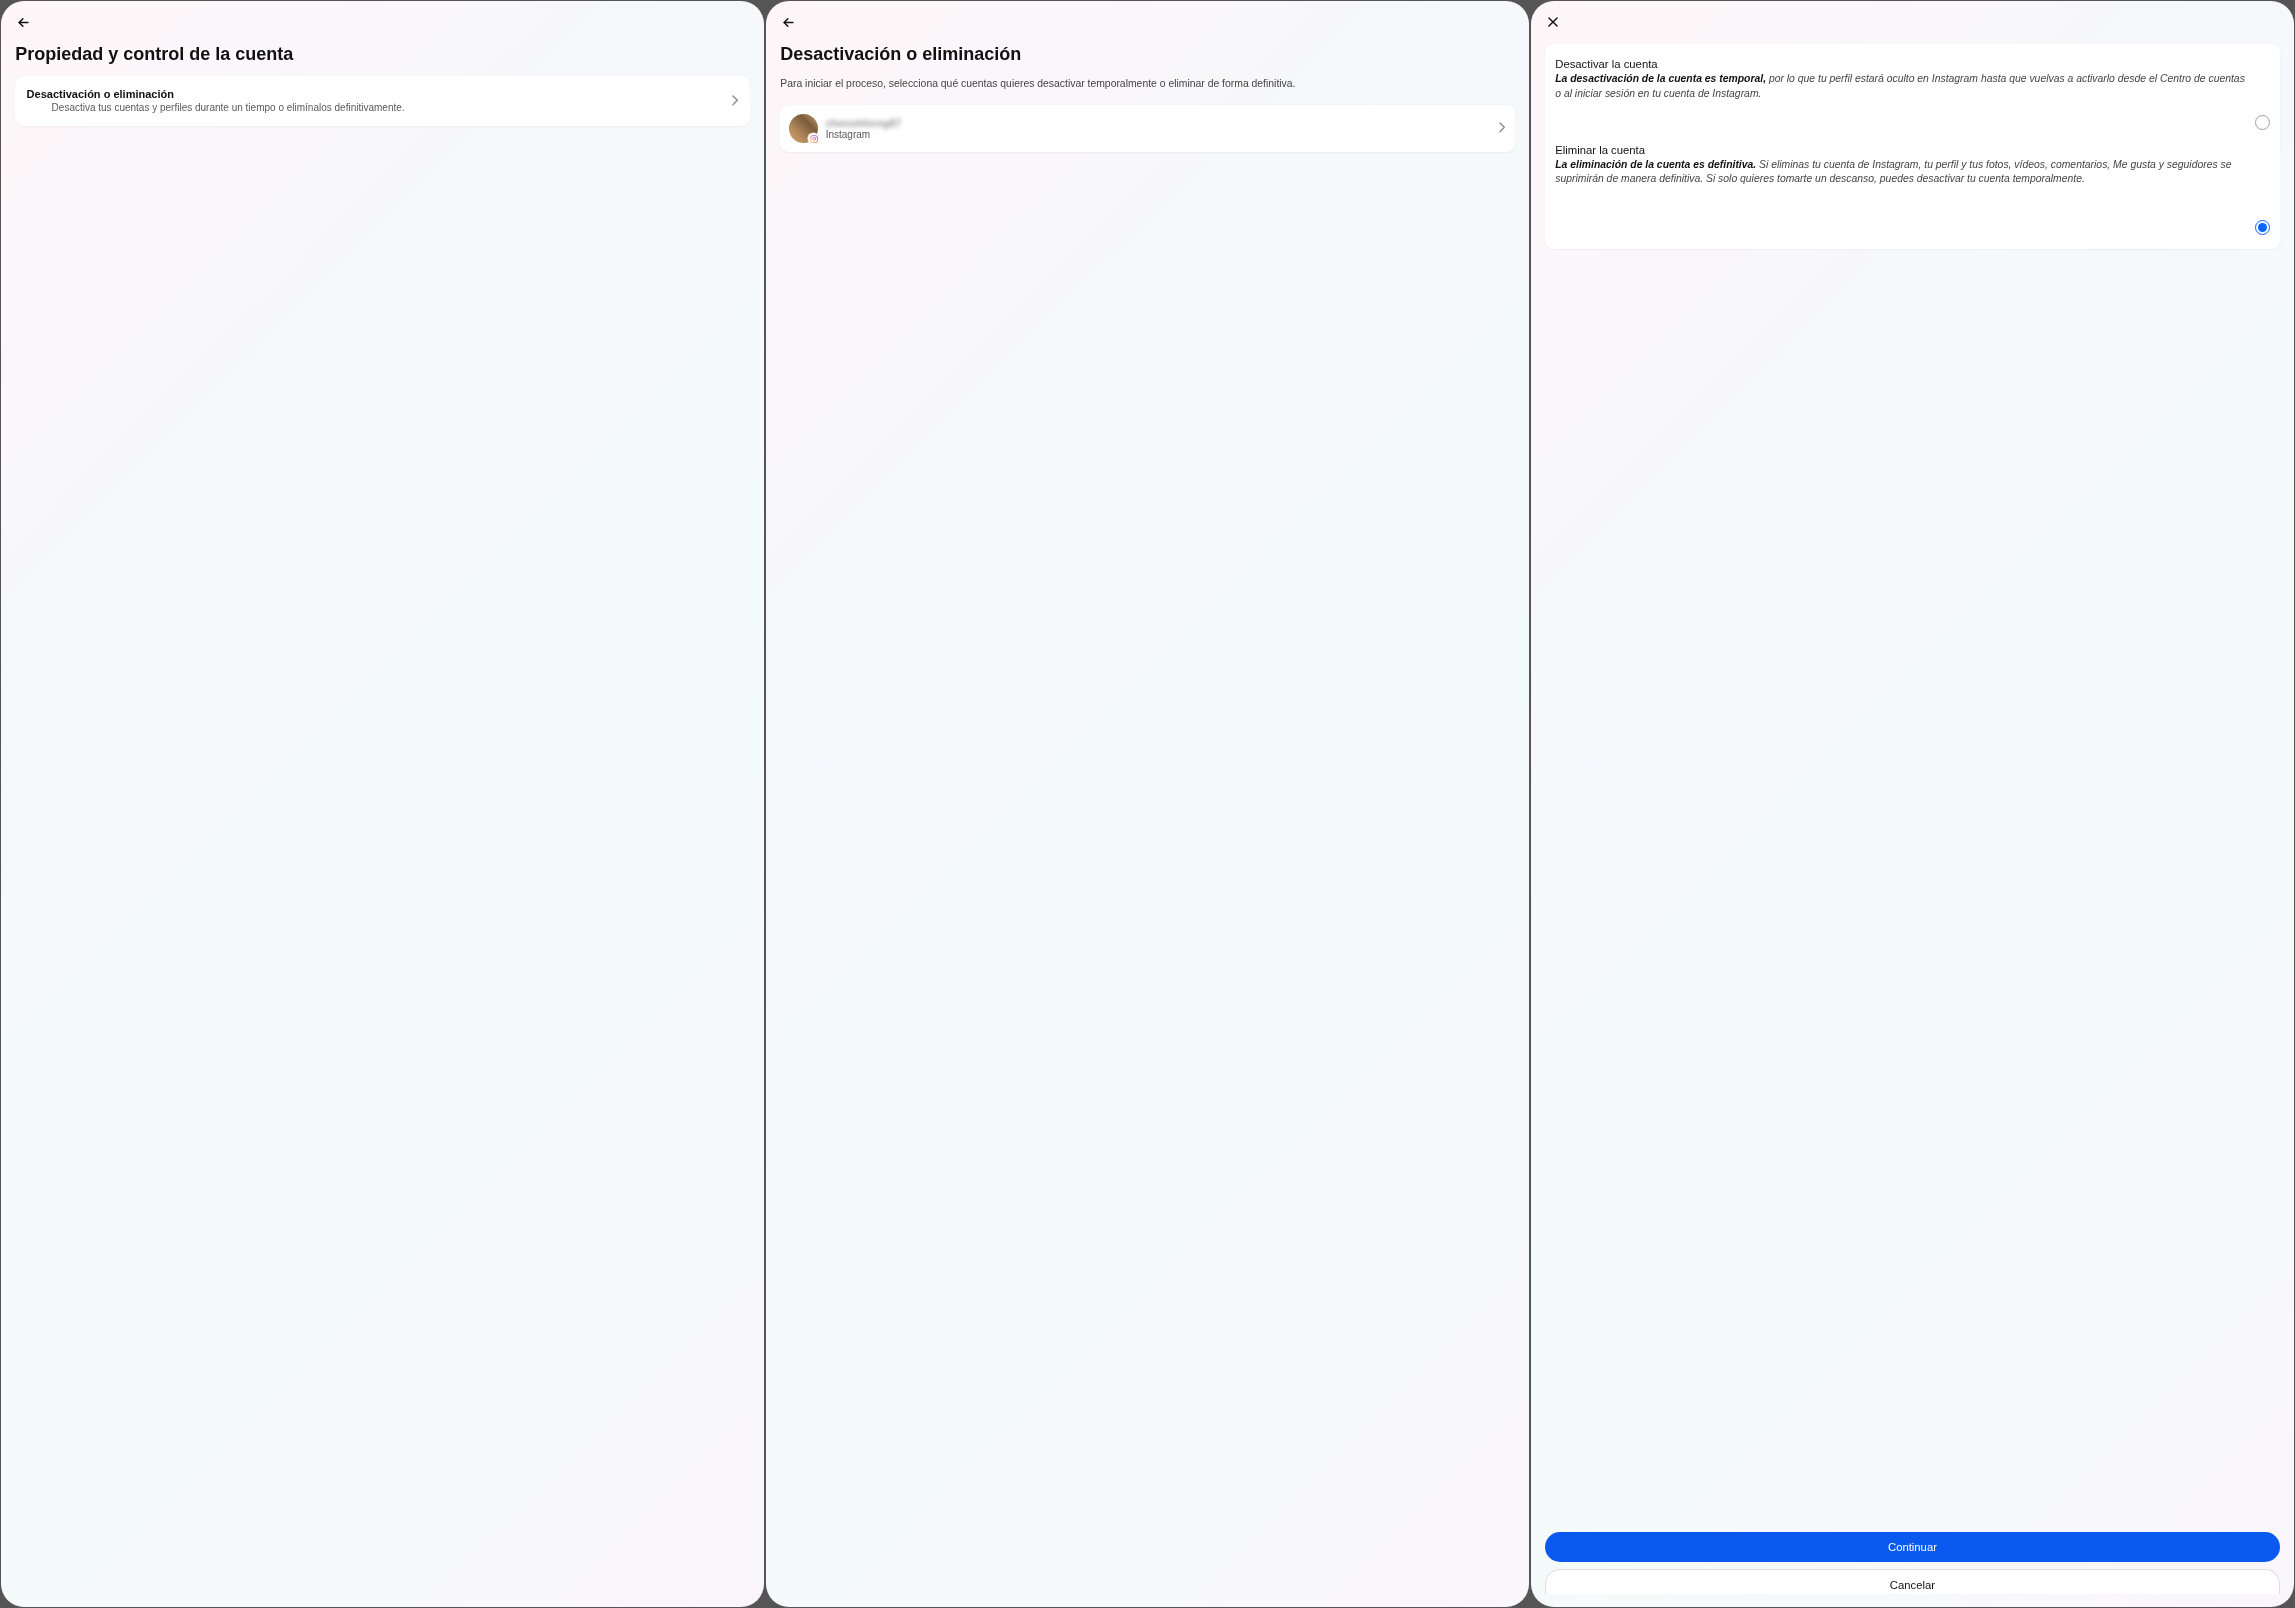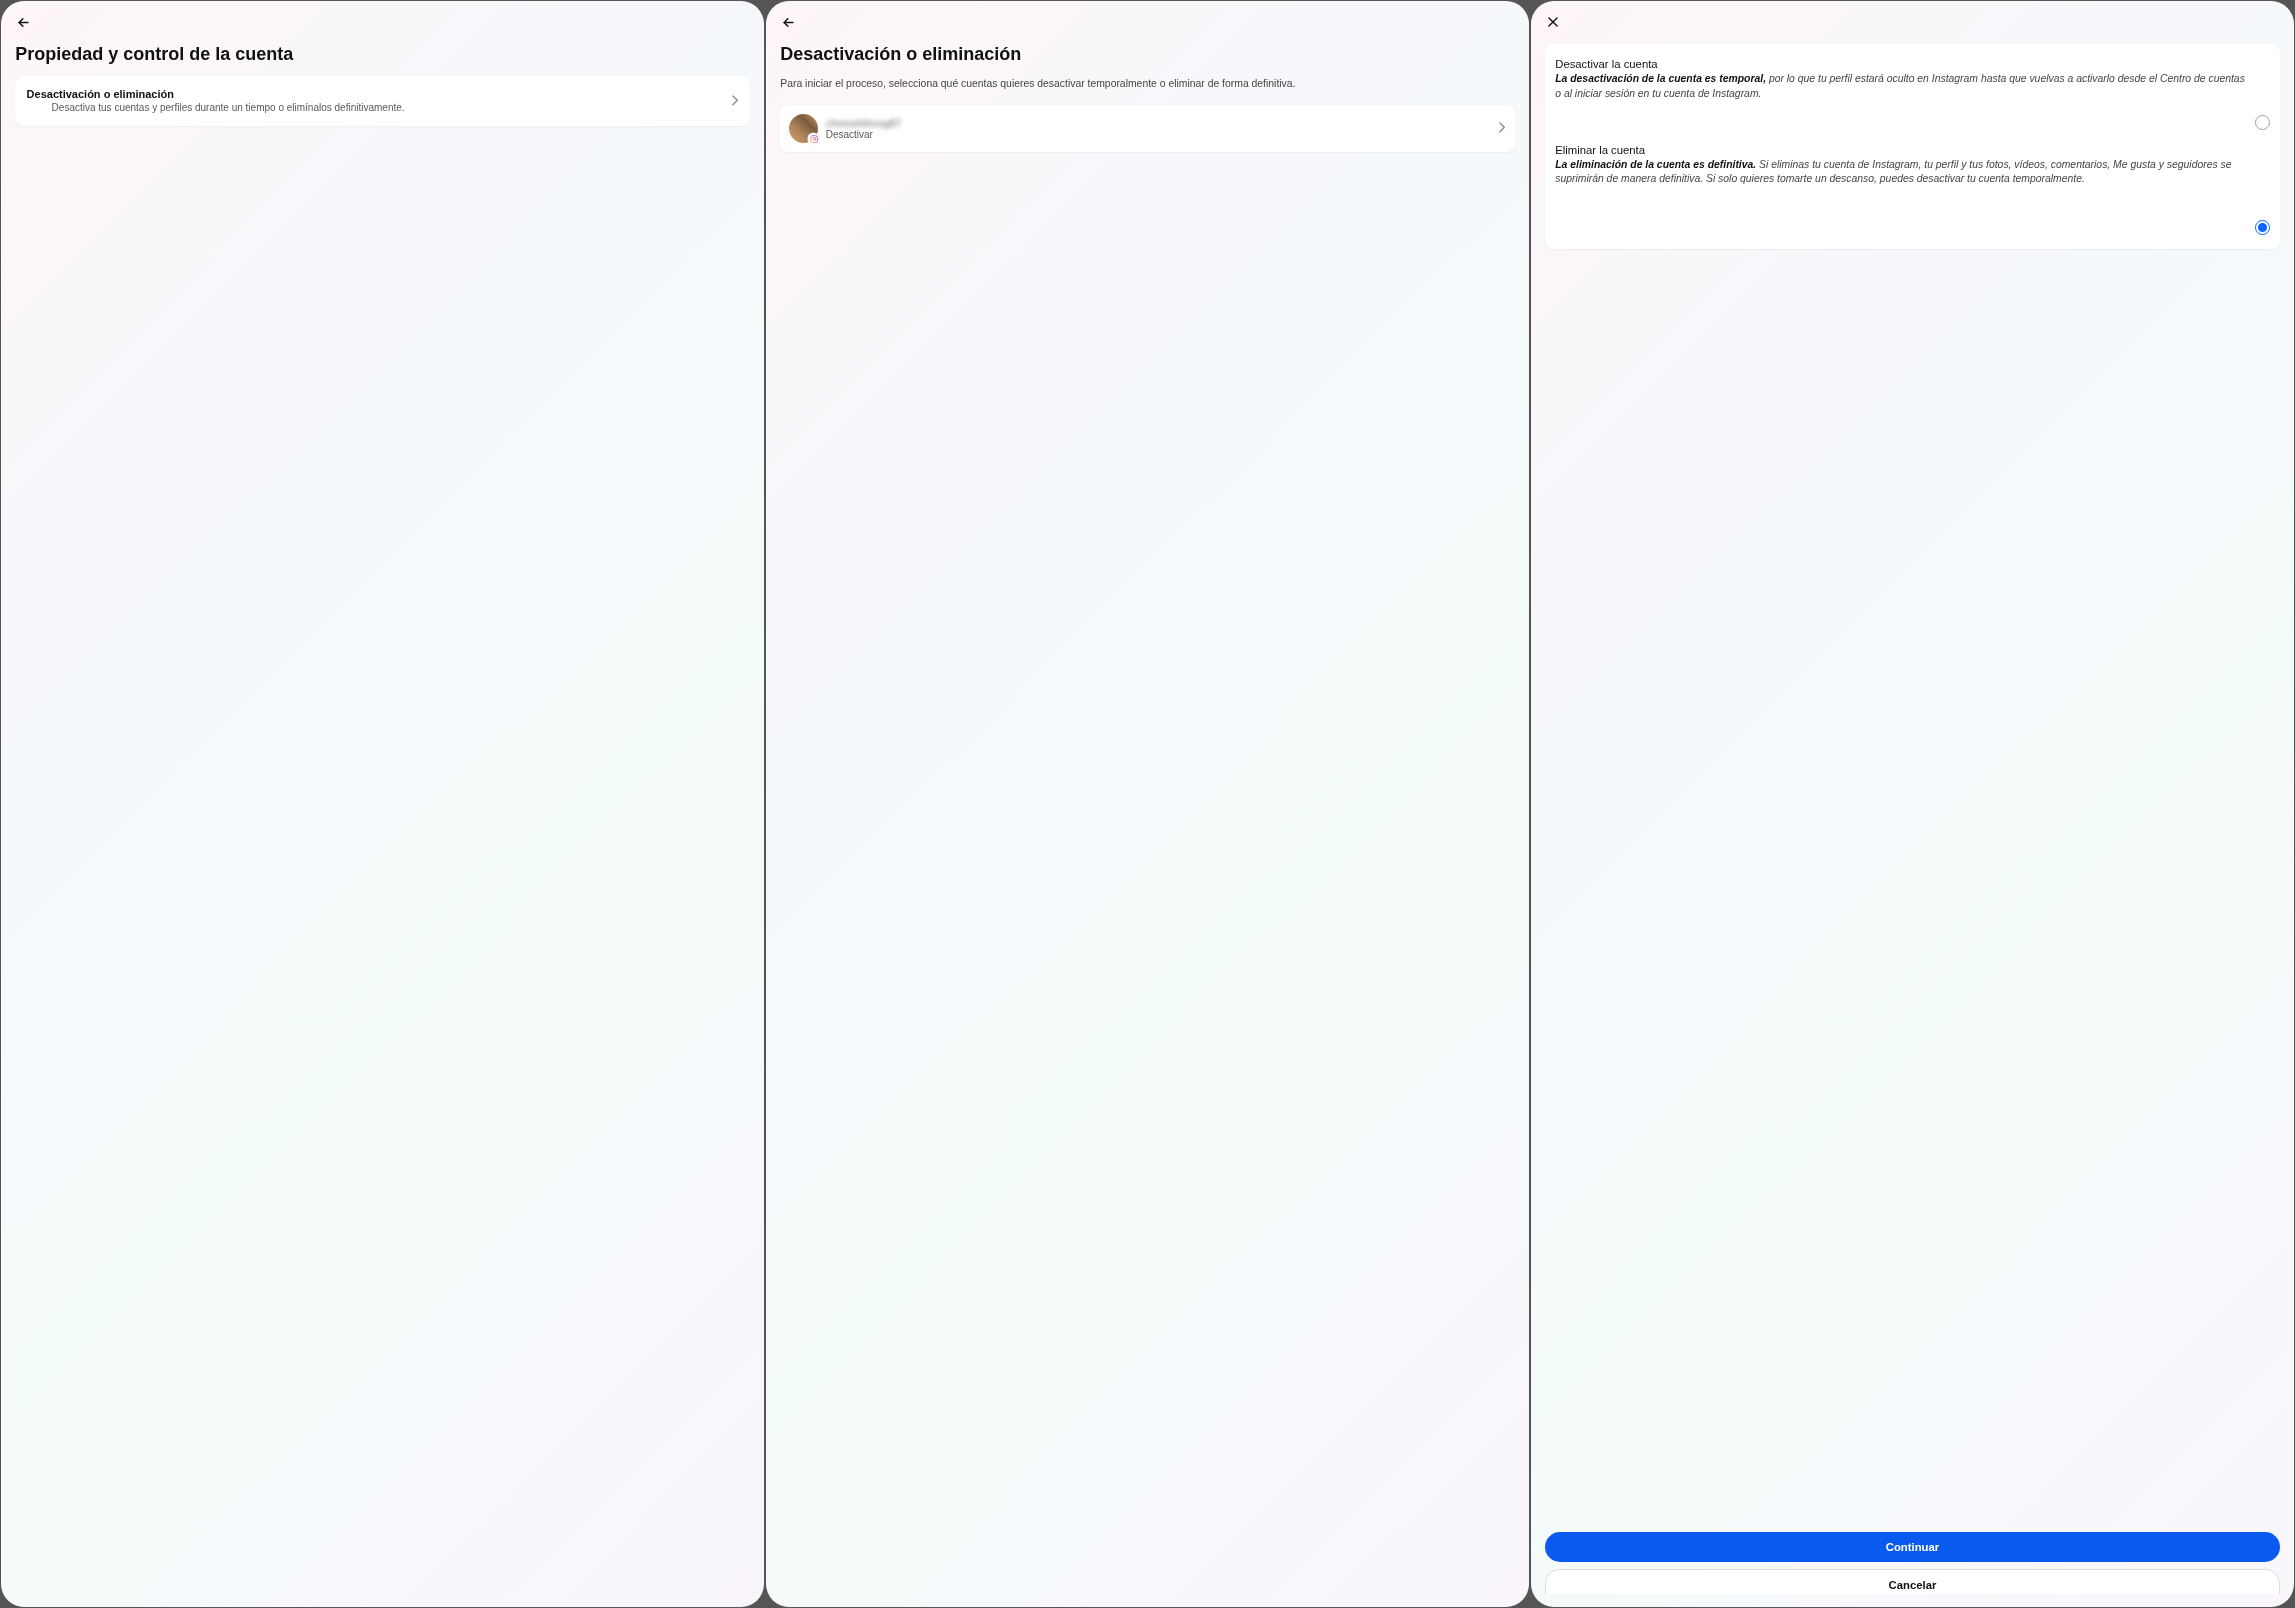--- a/index.html
+++ b/index.html
@@ -132,21 +132,21 @@
     .button-stack {
       margin-top: auto;
       padding-top: 11.3px;
       display: flex; flex-direction: column; gap: 7.6px;
     }
     .btn {
       width: 100%;
       border-radius: 15px;
       padding: 8.8px 0;
       font-size: 11.3px;
-      font-weight: 700;
+      font-weight: 400;
       text-align: center;
       cursor: pointer;
       border: none;
     }
     .btn-primary { background: #0a5af0; color: #fff; }
     .btn-secondary { background: #fff; color: #111; border: 0.6px solid #ddd; border-bottom: none; border-radius: 15px 15px 0 0; padding-bottom: 3.8px; }
     .btn-secondary-wrap { overflow: hidden; height: 25px; }
   </style>
 </head>
 <body>
@@ -200,21 +200,21 @@
                   </linearGradient>
                 </defs>
                 <rect x="2" y="2" width="20" height="20" rx="6" fill="none" stroke="url(#ig)" stroke-width="2"></rect>
                 <circle cx="12" cy="12" r="4.2" fill="none" stroke="url(#ig)" stroke-width="2"></circle>
                 <circle cx="17.2" cy="6.8" r="1.3" fill="#ee2a7b"></circle>
               </svg>
           </div>
         </div>
         <div class="list-item-body">
           <div class="account-name">chenshitong87</div>
-          <div class="account-platform">Desactivar</div>
+          <div class="account-platform">Instagram</div>
         </div>
         <span class="chevron">
           <svg width="7.6" height="12.6" viewBox="0 0 12 20" fill="none" stroke="currentColor" stroke-width="2.2" stroke-linecap="round" stroke-linejoin="round">
               <path d="M3 3l7 7-7 7"></path>
             </svg>
         </span>
       </div>
     </div>
   </div>
 </div>

